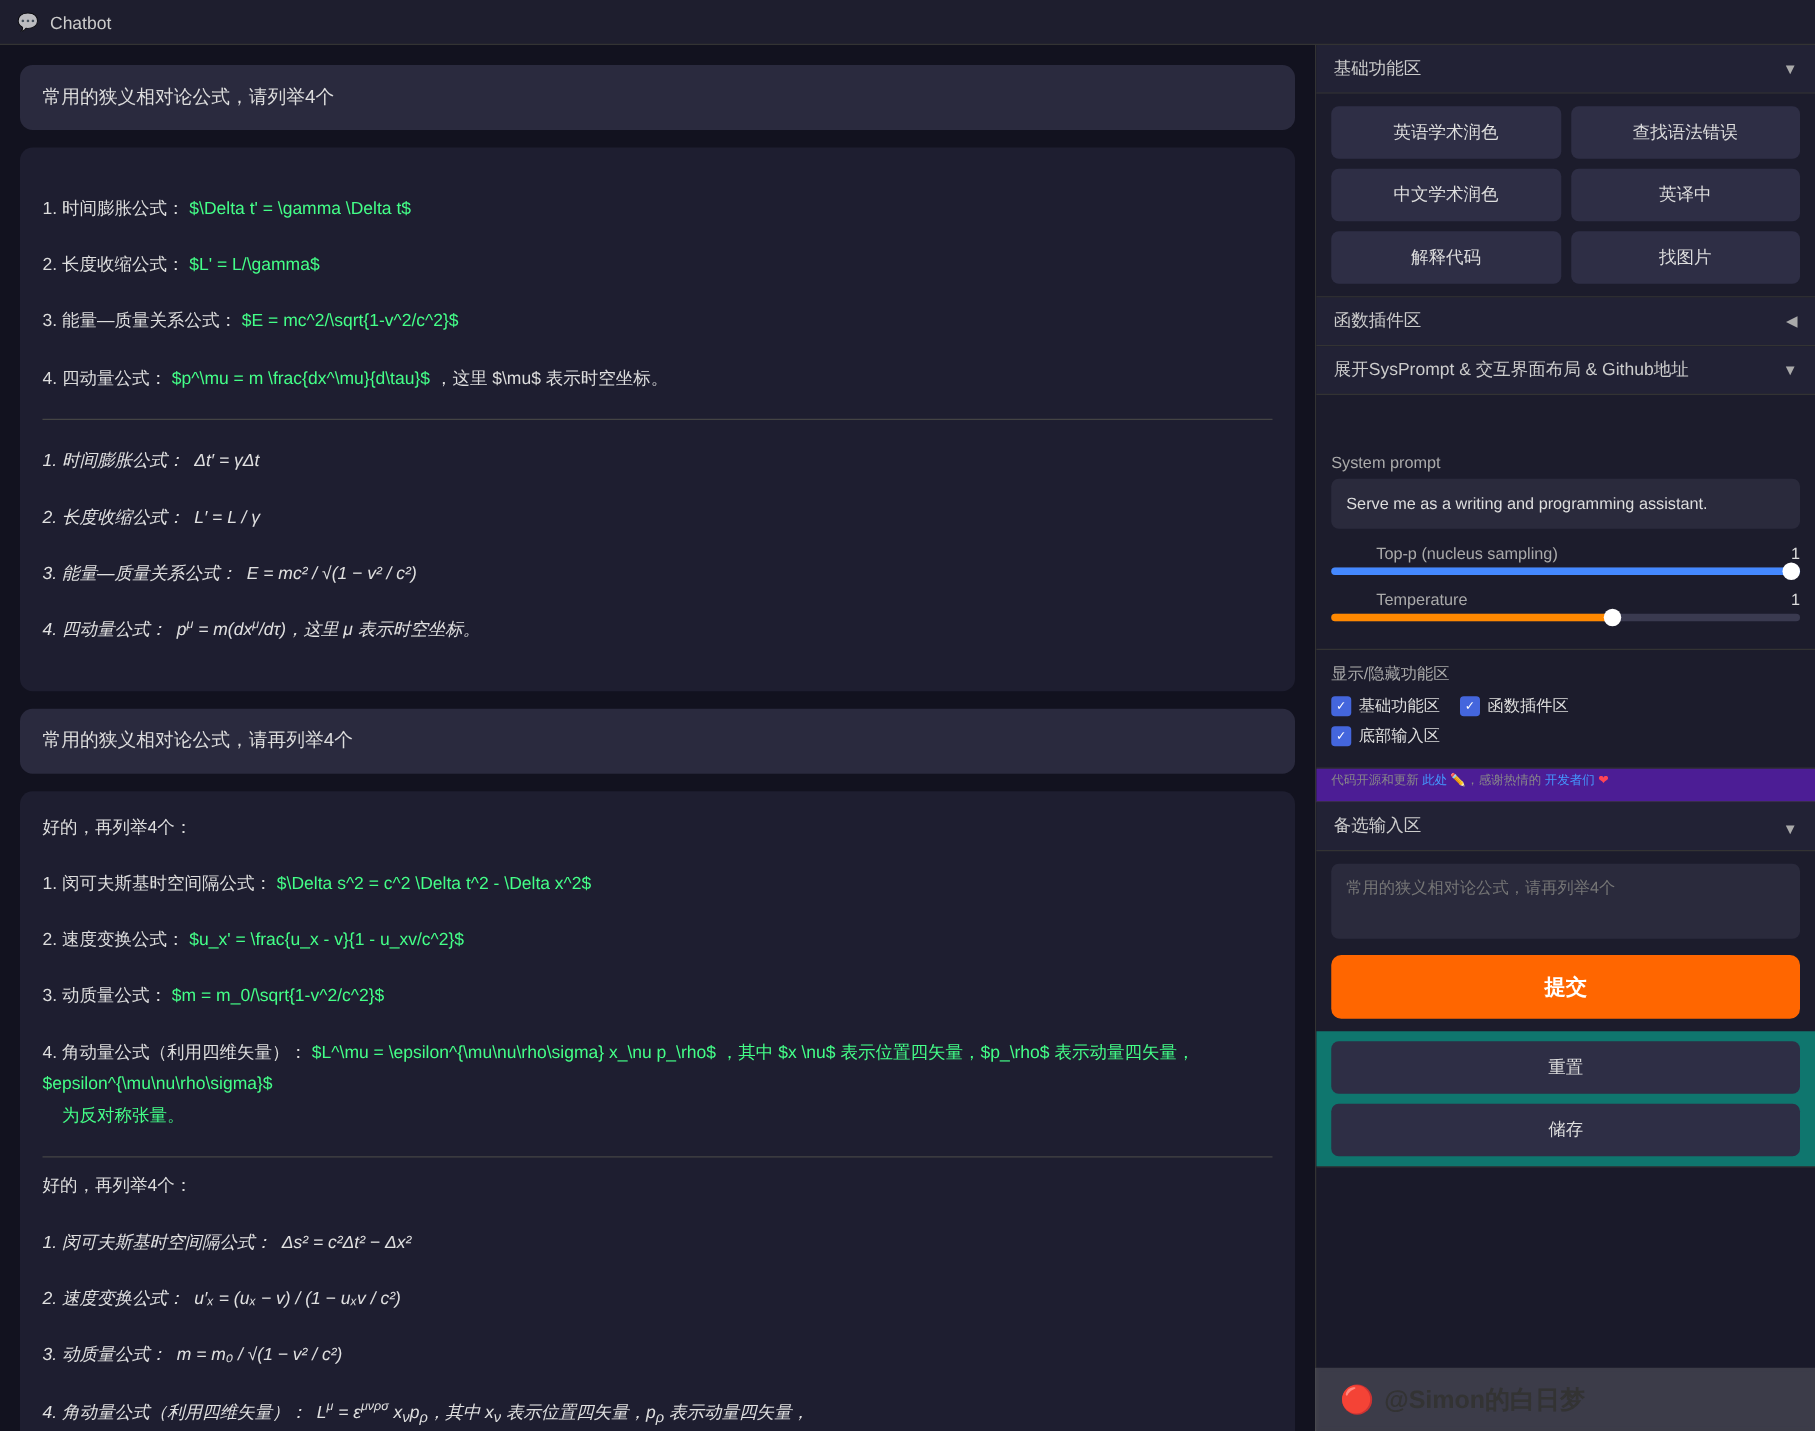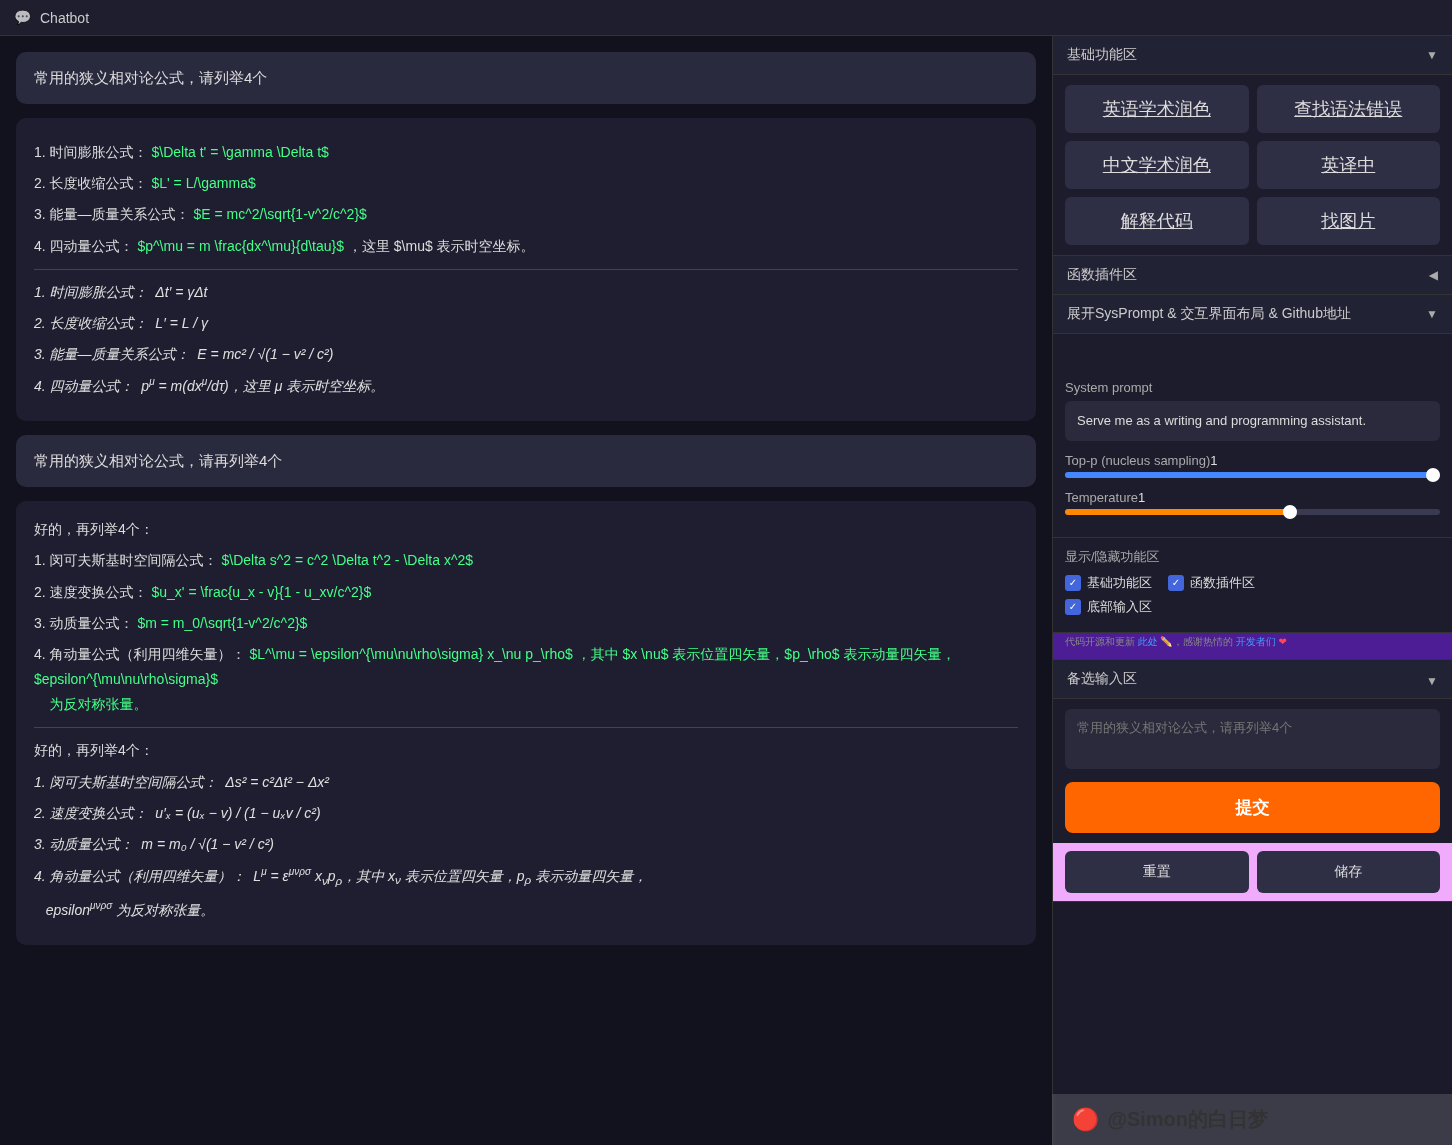--- a/index.html
+++ b/index.html
@@ -68,21 +68,21 @@
       border: none;
       border-top: 1px solid #444;
       margin: 10px 0;
     }
     .green-text { color: #44ff88; }
     .math-block {
       font-style: italic;
       color: #e0e0e0;
     }
     .formula-line {
-      margin: 6px 0;
+      margin: 20px 0;
     }
     
     .right-panel {
       width: 400px;
       background: #1a1a2a;
       border-left: 1px solid #333;
       display: flex;
       flex-direction: column;
       overflow-y: auto;
       padding: 0;
@@ -111,25 +111,24 @@
       padding: 10px 12px;
       background: #1c1c2c;
       border-bottom: 1px solid #333;
     }
     .func-btn {
       background: #2e2e45;
       border: none;
       border-radius: 6px;
       color: #ddd;
       padding: 12px 8px;
-      font-size: 18px;
+      font-size: 14px;
       cursor: pointer;
       text-align: center;
       font-family: 'Microsoft YaHei', Arial, sans-serif;
-      text-decoration: underline;
     }
     .plugin-header {
       display: flex;
       justify-content: space-between;
       align-items: center;
       background: #222235;
       padding: 10px 14px;
       border-bottom: 1px solid #333;
     }
     .sysprompt-section {
@@ -152,21 +151,23 @@
       color: #ddd;
       font-size: 13px;
       line-height: 1.5;
       margin-bottom: 12px;
     }
     .slider-group {
       margin-bottom: 12px;
     }
     .slider-label-row {
       display: flex;
+      justify-content: space-between;
       margin-bottom: 4px;
+      margin-left: 36px;
     }
     .slider-label { color: #aaa; font-size: 13px; }
     .slider-val { color: #ddd; font-size: 13px; }
     .slider-track {
       width: 100%;
       height: 6px;
       background: #3a3a50;
       border-radius: 3px;
       position: relative;
     }
@@ -266,24 +267,24 @@
       border-radius: 8px;
       color: #fff;
       font-size: 17px;
       font-weight: bold;
       padding: 14px;
       cursor: pointer;
       font-family: 'Microsoft YaHei', Arial, sans-serif;
     }
     .bottom-btns {
       display: grid;
-      grid-template-columns: 1fr 1fr;
+      grid-template-columns: 1fr;
       gap: 8px;
       padding: 8px 12px;
-      background: #f0abfc;
+      background: #0f766e;
     }
     .bottom-btn {
       background: #2e2e45;
       border: none;
       border-radius: 6px;
       color: #ddd;
       padding: 12px;
       font-size: 14px;
       cursor: pointer;
       font-family: 'Microsoft YaHei', Arial, sans-serif;

